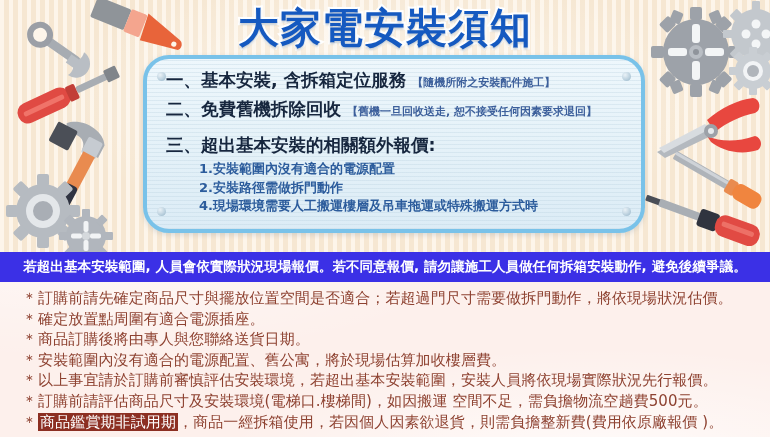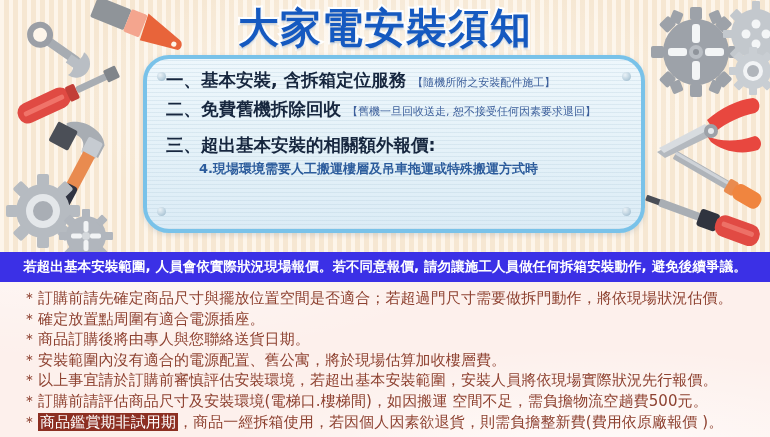--- a/index.html
+++ b/index.html
@@ -58,21 +58,21 @@
   .rivet.bl{left:10px;bottom:13px;}
   .rivet.br{right:10px;bottom:13px;}
 
   .panel-inner{position:absolute;left:19px;top:8px;right:12px;}
 
   .line-main{
     font-size:17.5px;line-height:27px;font-weight:bold;
     color:#16263e;white-space:nowrap;
   }
   .line-main .note{
-    font-size:11px;font-weight:normal;color:#3c5f9b;letter-spacing:0;
+    font-size:11px;font-weight:bold;color:#3c5f9b;letter-spacing:0;
   }
   .line-head{
     font-size:17.5px;line-height:29px;font-weight:bold;color:#16263e;
     margin-top:6px;
   }
   .sub{
     font-size:13px;line-height:18.5px;font-weight:bold;color:#2c5c9c;
     margin-left:33px;white-space:nowrap;
   }
 
@@ -337,20 +337,22 @@
         <span class="note">【隨機所附之安裝配件施工】</span>
       </div>
 
       <div class="line-main">
         <span>二、免費舊機拆除回收</span>
         <span class="note">【舊機一旦回收送走, 恕不接受任何因素要求退回】</span>
       </div>
 
       <div class="line-head">三、超出基本安裝的相關額外報價:</div>
 
+      <div class="sub">1.安裝範圍內沒有適合的電源配置</div>
+      <div class="sub">2.安裝路徑需做拆門動作</div>
       <div class="sub">4.現場環境需要人工搬運樓層及吊車拖運或特殊搬運方式時</div>
     </div>
   </div>
 
   <div class="banner">
     <span>若超出基本安裝範圍, 人員會依實際狀況現場報價。若不同意報價, 請勿讓施工人員做任何拆箱安裝動作, 避免後續爭議。</span>
   </div>
 
   <div class="bottom">
     <div class="notes">

